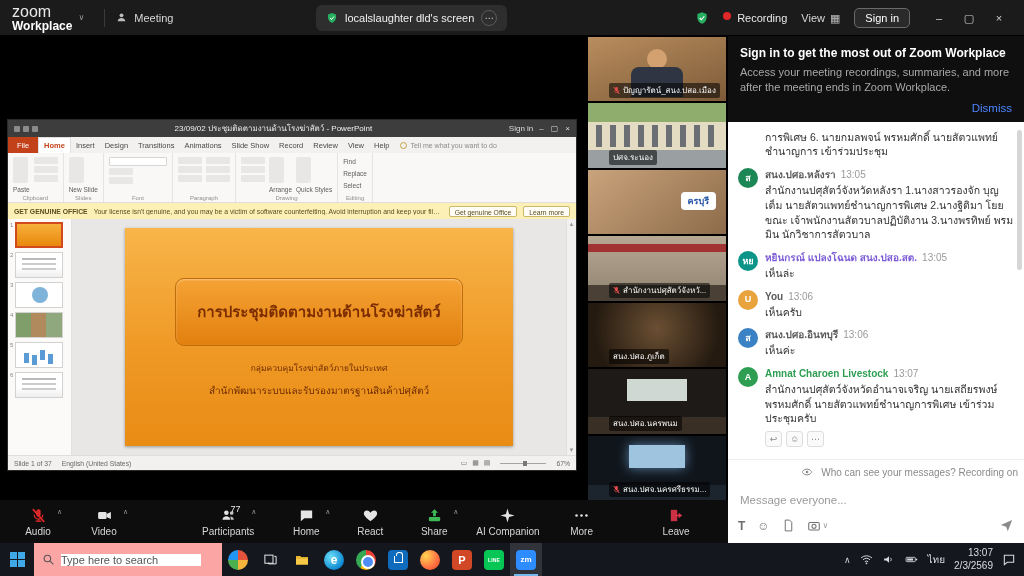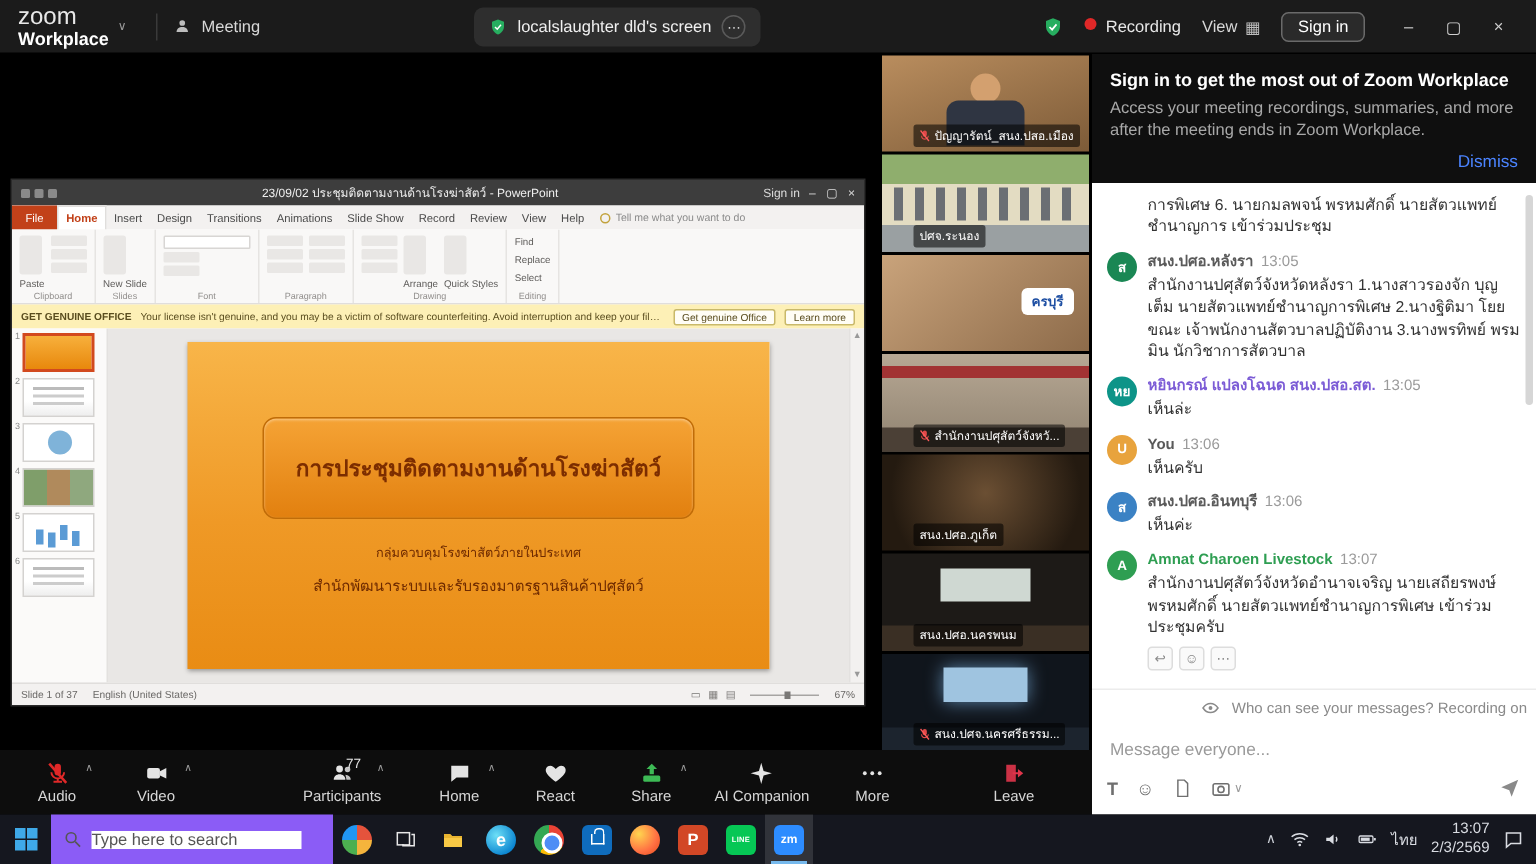--- a/index.html
+++ b/index.html
@@ -133,21 +133,21 @@
   .tb-chev{position:absolute;top:2px;right:-2px;font-size:7px;color:#9a9a9a}
   .tb-badge{position:absolute;top:-2px;right:-4px;font-size:9px;color:#e8e8e8}
   .gap1{margin-left:22px}.gap2{margin-left:76px}.gap3{margin-left:30px}.gap4{margin-left:20px}
   .tb-leave{margin-left:auto;margin-right:14px}
 
   
   .taskbar{position:absolute;left:0;top:543px;width:1024px;height:33px;background:#15171f;display:flex;align-items:center;color:#e8e8e8;z-index:7}
   .start{width:34px;height:33px;display:flex;align-items:center;justify-content:center;cursor:pointer}
   .win-logo{display:grid;grid-template-columns:7px 7px;grid-template-rows:7px 7px;gap:1px}
   .win-logo i{background:#3fa9e8}
-  .tsk-search{width:188px;height:33px;background:#8b5cf6;display:flex;align-items:center;gap:6px;padding:15px 8px;flex:0 0 auto}
+  .tsk-search{width:188px;height:33px;background:#fca5a5;display:flex;align-items:center;gap:6px;padding:15px 8px;flex:0 0 auto}
   .tsk-search input{border:none;outline:none;font-size:11px;color:#444;width:140px;font-family:inherit}
   .tsk-search input::placeholder{color:#555}
   .tsk-apps{display:flex;align-items:center;height:33px}
   .app{width:32px;height:33px;display:flex;align-items:center;justify-content:center;cursor:pointer;position:relative}
   .app.active{background:rgba(255,255,255,.12)}
   .app.active::after{content:"";position:absolute;left:4px;bottom:0;width:24px;height:2px;background:#76b9ed}
   .ic-round{width:20px;height:20px;border-radius:50%}
   .ic-sq{width:20px;height:20px;border-radius:4px;display:flex;align-items:center;justify-content:center;font-weight:bold;color:#fff}
   .ic-news{background:conic-gradient(#e5533c 0 25%,#f5b43c 25% 50%,#4caf50 50% 75%,#2196f3 75%)}
   .ic-edge{background:radial-gradient(circle at 35% 35%,#6ee0f7,#0a84d0 75%);font-size:12px;font-weight:bold;color:#fff;display:flex;align-items:center;justify-content:center}

